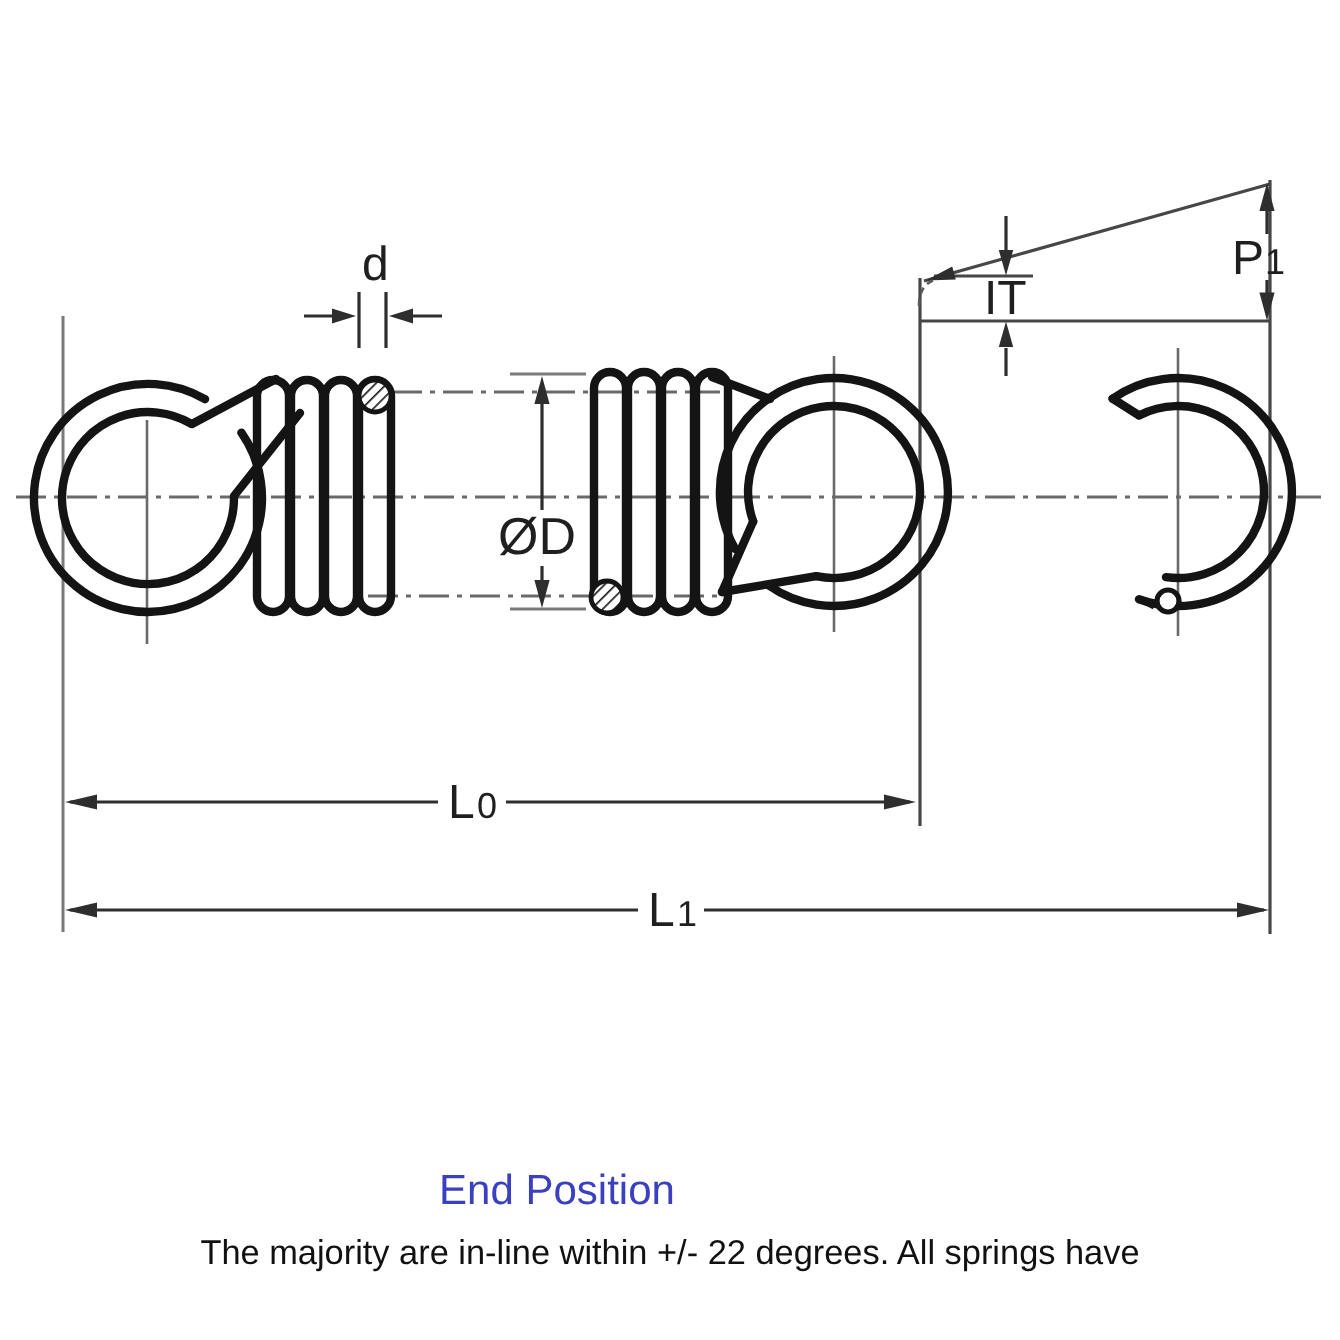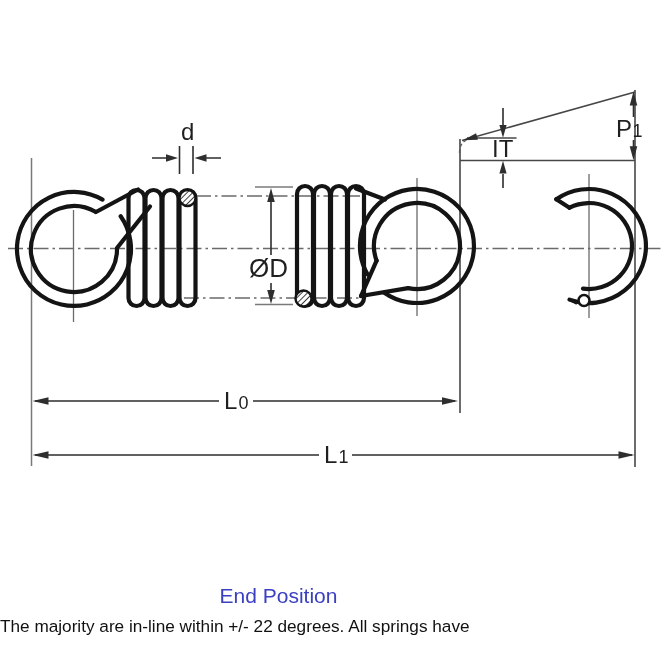--- a/index.html
+++ b/index.html
@@ -19,21 +19,21 @@
   .box{fill:none;stroke:#474747;stroke-width:1.6}
   .cl{fill:none;stroke:var(--centerline);stroke-width:1.4;stroke-dasharray:15 4 2.5 4}
   .cross{fill:none;stroke:var(--centerline);stroke-width:1.3}
   .hidden-arc{fill:none;stroke:#5a5a5a;stroke-width:1.3;stroke-dasharray:3.5 2.5}
   .dimtext{font-family:"Liberation Sans",sans-serif;font-size:24px;fill:#1f1f1f}
   .dimtext-big{font-family:"Liberation Sans",sans-serif;font-size:26px;fill:#1f1f1f}
   .dimtext-sub{font-family:"Liberation Sans",sans-serif;font-size:18px;fill:#1f1f1f}
 
   .caption-title{position:absolute;top:584px;left:0;width:557px;text-align:center;
     font-size:21px;color:var(--title_blue)}
-  .caption-note{position:absolute;top:617px;left:0;width:670px;text-align:left;
+  .caption-note{position:absolute;top:617px;left:0;width:670px;text-align:center;
     font-size:17.2px;line-height:19px;color:var(--note_text)}
 </style>
 </head>
 <body>
 
 <div class="screen">
 
 <svg width="670" height="565" viewBox="0 0 670 565">
   <defs>
     <pattern id="hatch" width="4" height="4" patternUnits="userSpaceOnUse" patternTransform="rotate(45)">

